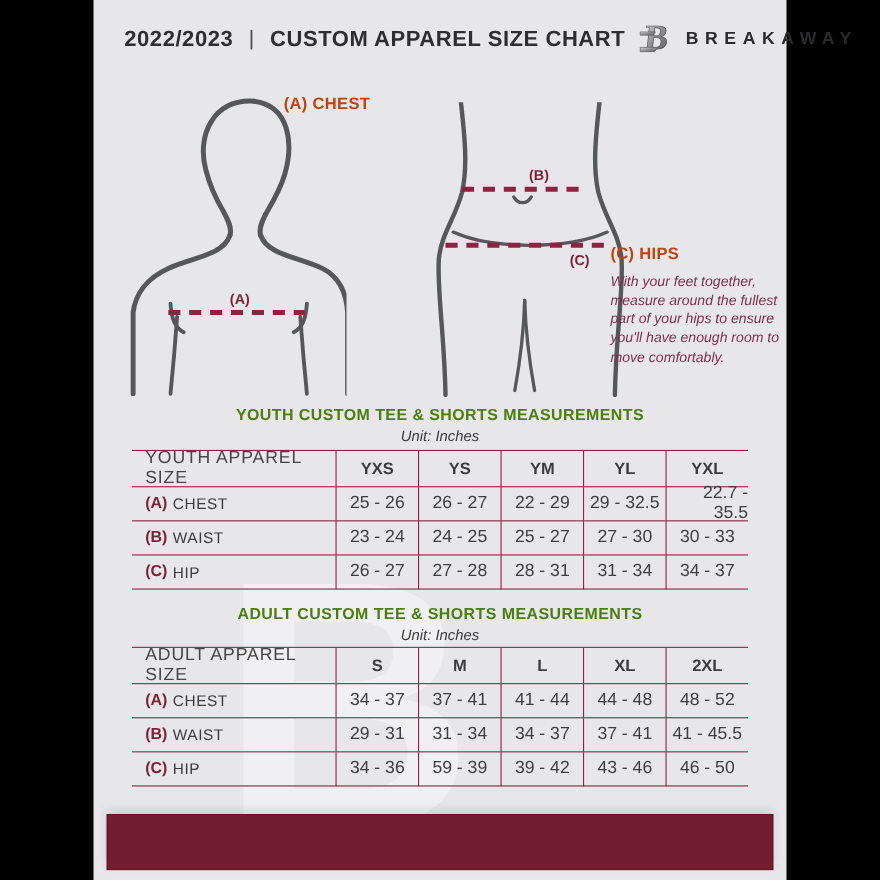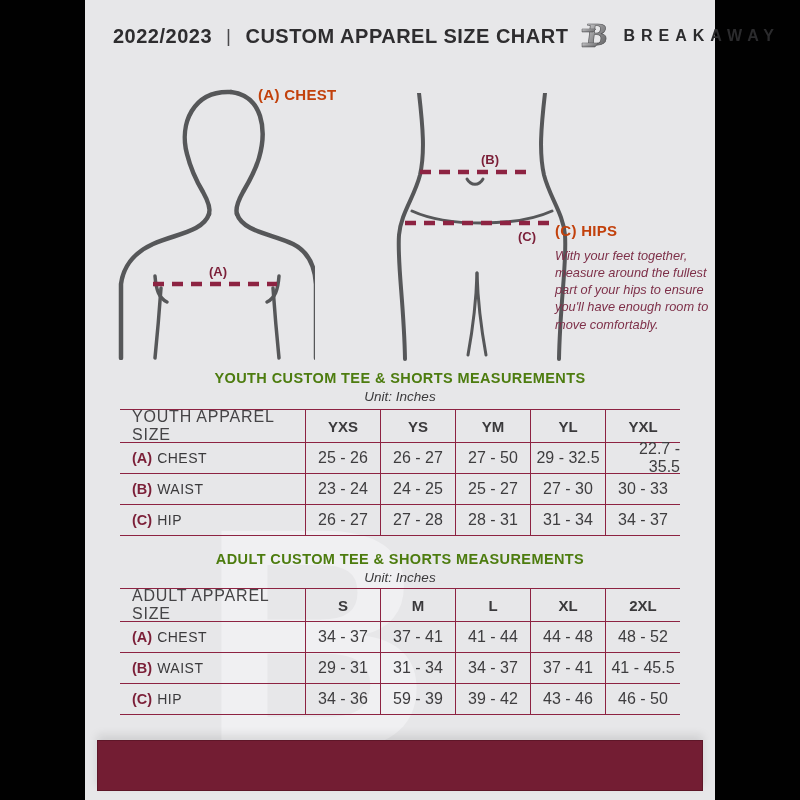--- a/index.html
+++ b/index.html
@@ -157,21 +157,21 @@
         <span class="row-key">(A)</span>
         <span class="row-name">CHEST</span>
         </div>
       <div class="cell val">
           <span class="cell-val">25 - 26</span>
         </div>
       <div class="cell val">
           <span class="cell-val">26 - 27</span>
         </div>
       <div class="cell val">
-          <span class="cell-val">27 - 50</span>
+          <span class="cell-val">22 - 29</span>
         </div>
       <div class="cell val">
           <span class="cell-val">29 - 32.5</span>
         </div>
       <div class="cell val">
           <span class="cell-val">22.7 - 35.5</span>
         </div>
 
       <div class="cell first">
         <span class="row-key">(B)</span>

